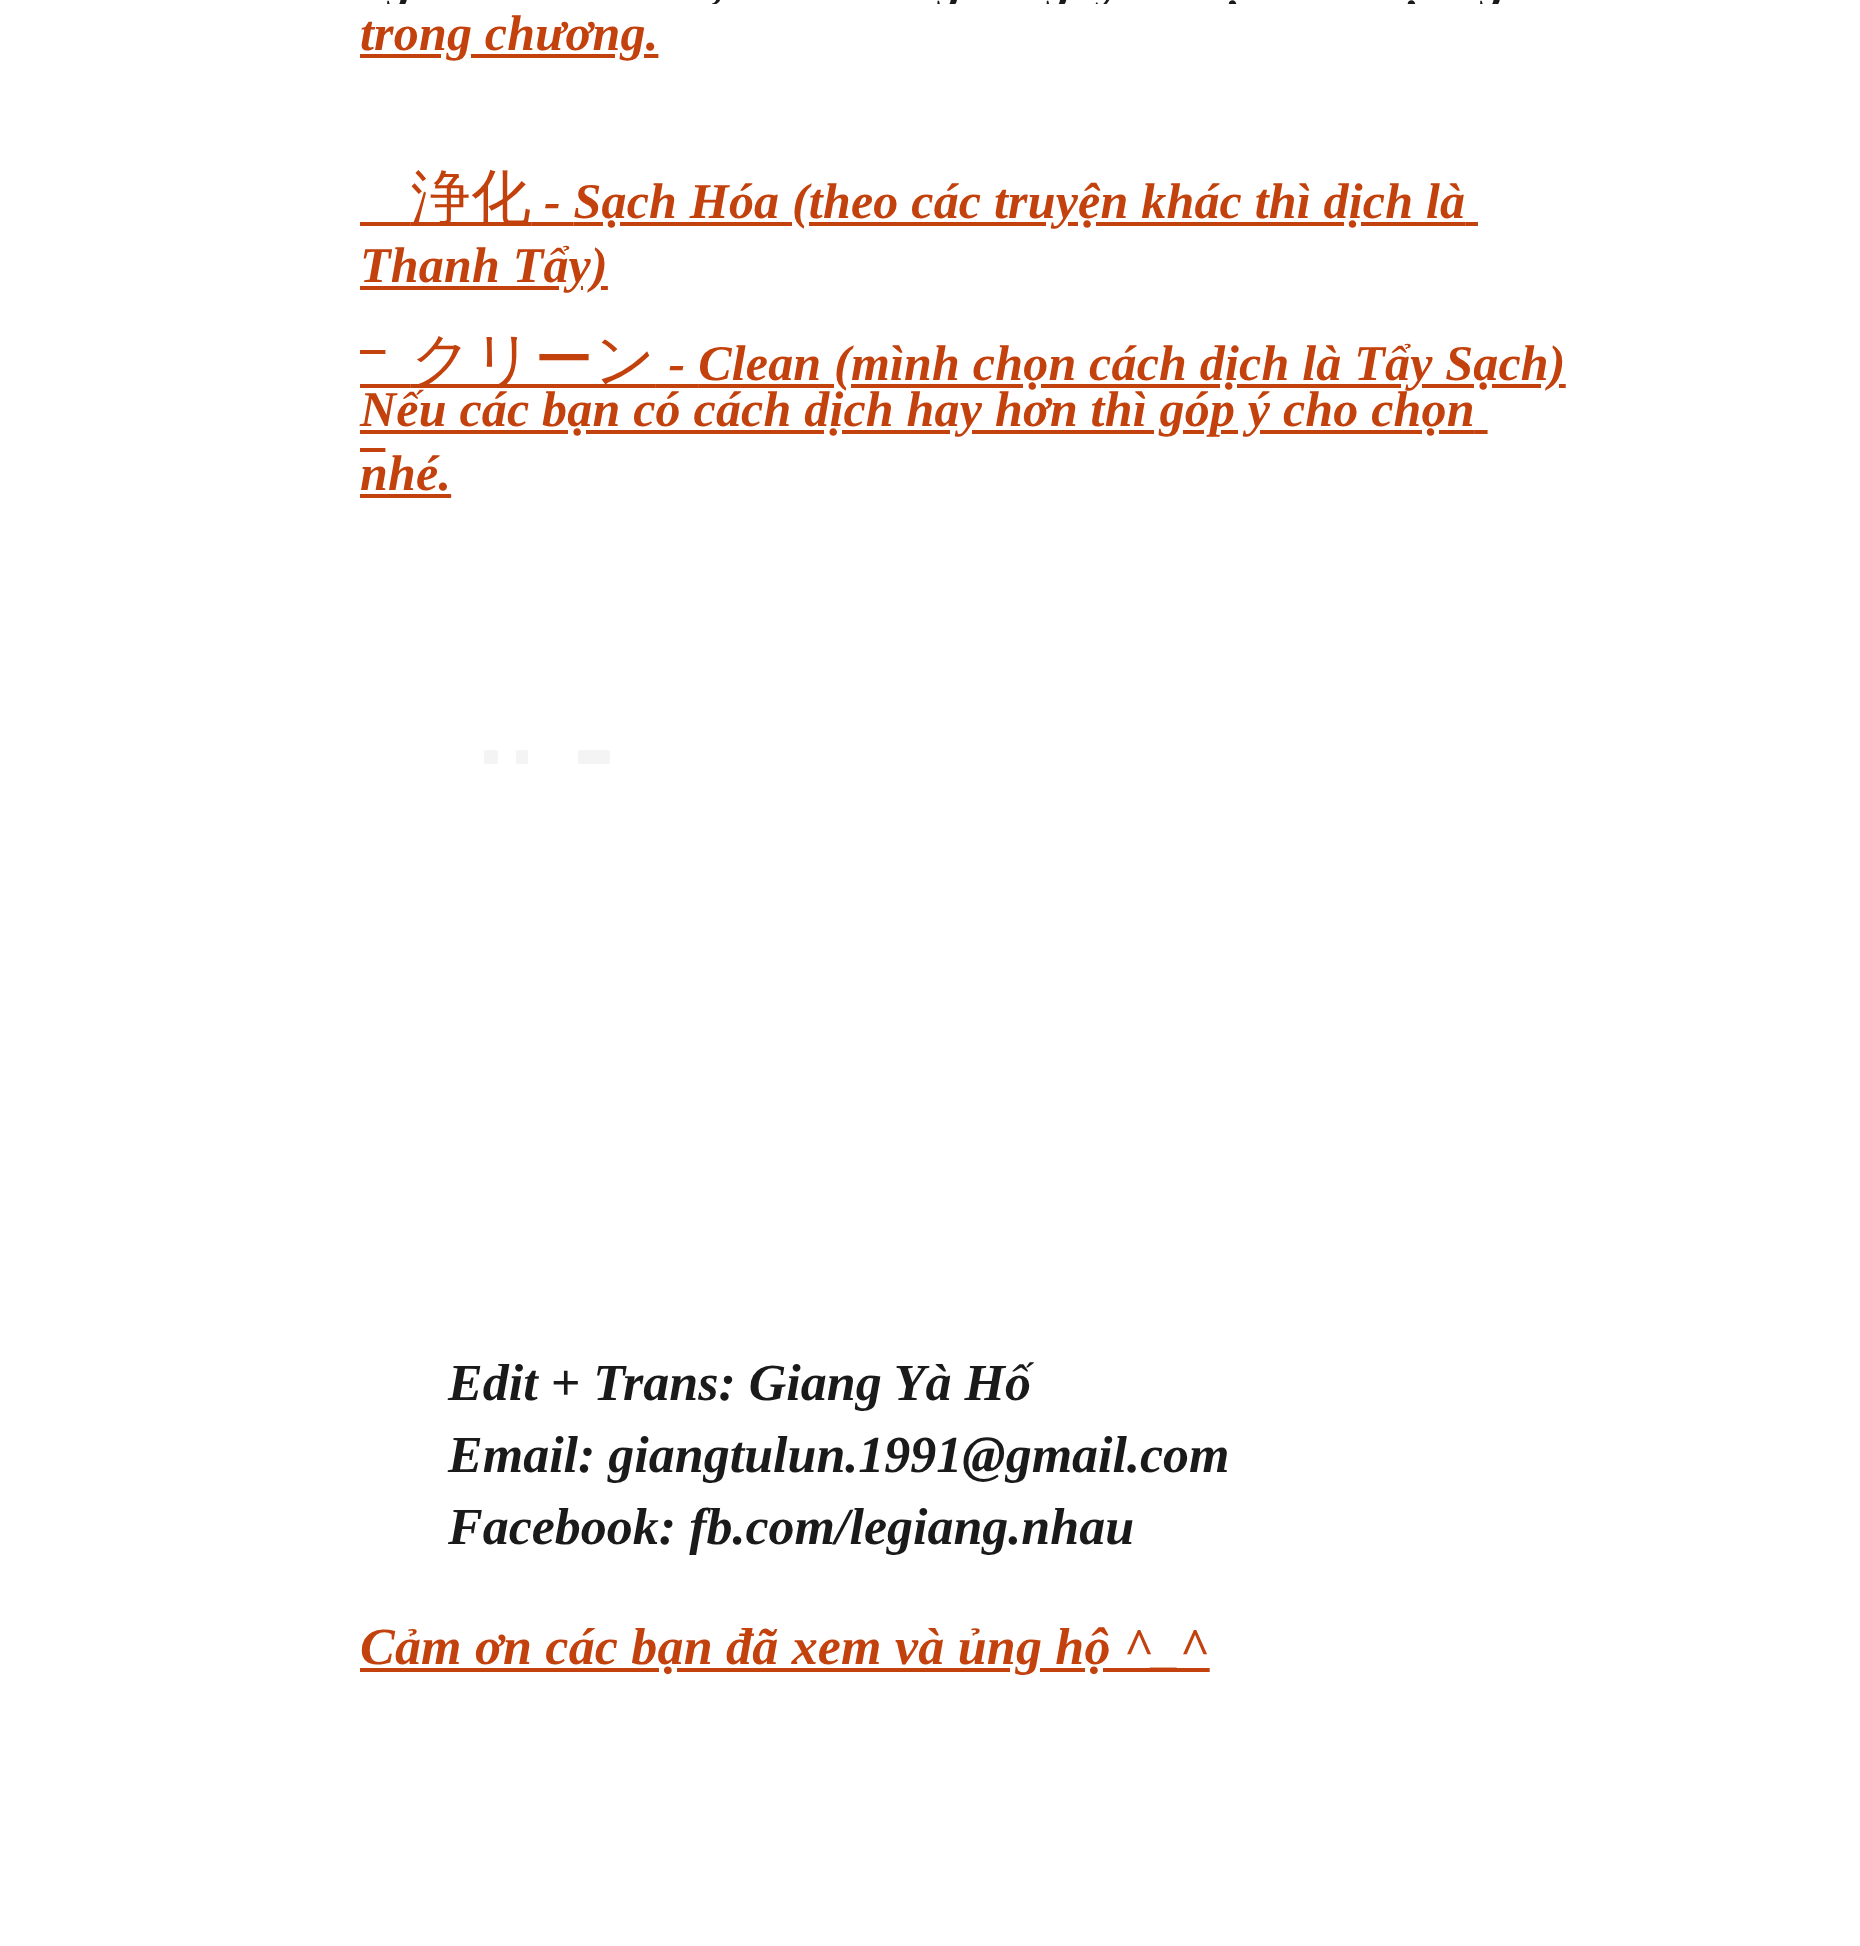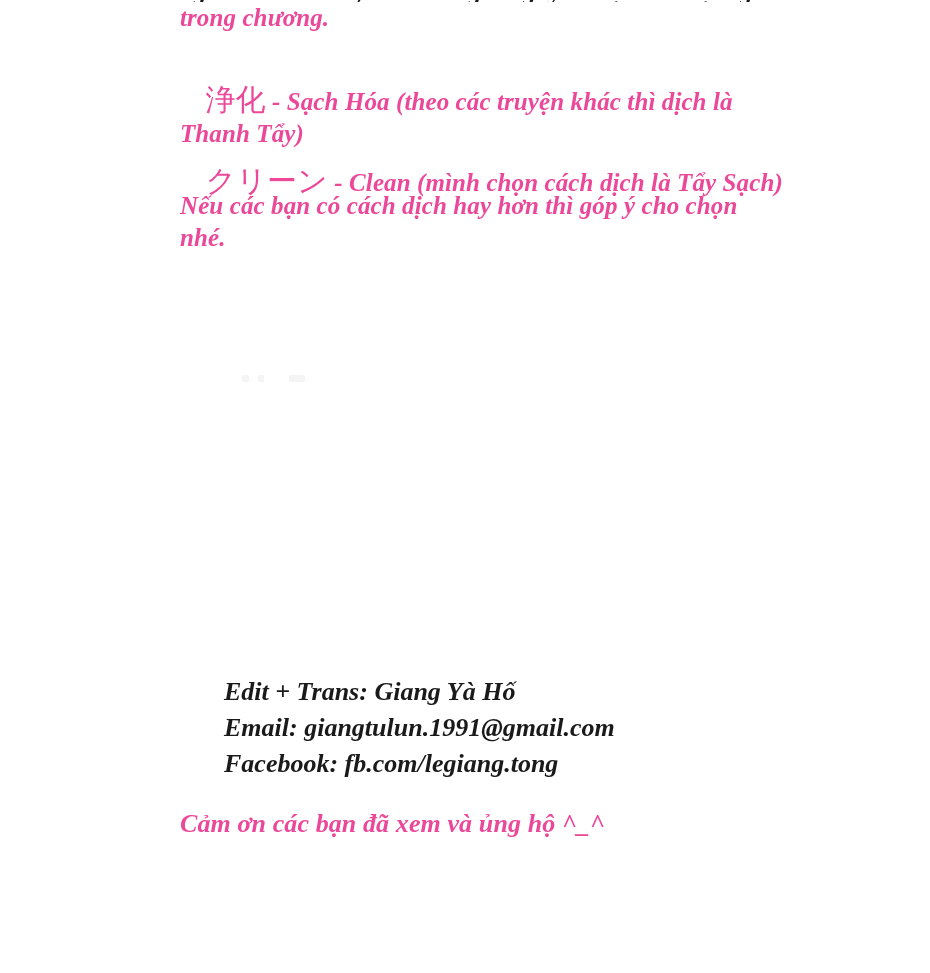--- a/index.html
+++ b/index.html
@@ -19,22 +19,23 @@
   }
 
   
   .txt {
     position: absolute;
     font-style: italic;
     font-weight: bold;
     font-size: 25px;
     line-height: 32px;
     letter-spacing: 0.1px;
-    color: #ec4899;
+    color: #c2410c;
     white-space: pre-wrap;
+    text-decoration: underline;
   }
 
   
   .clip-row {
     position: absolute;
     left: 180px;
     top: -24px;
     width: 700px;
     height: 26px;
     overflow: hidden;
@@ -131,18 +132,18 @@
 
   <div class="txt" id="para-neu">Nếu các bạn có cách dịch hay hơn thì góp ý cho chọn nhé.</div>
 
   <div class="speckle" style="left:242px; top:375px; width:7px; height:7px;"></div>
   <div class="speckle" style="left:258px; top:375px; width:6px; height:7px;"></div>
   <div class="speckle" style="left:289px; top:375px; width:16px; height:7px;"></div>
 
   <div id="credits">
     <div class="cline">Edit + Trans: Giang Yà Hố</div>
     <div class="cline">Email: giangtulun.1991@gmail.com</div>
-    <div class="cline">Facebook: fb.com/legiang.tong</div>
+    <div class="cline">Facebook: fb.com/legiang.nhau</div>
   </div>
 
   <div class="txt" id="thanks">Cảm ơn các bạn đã xem và ủng hộ ^_^</div>
 
 </div>
 
 </body></html>

